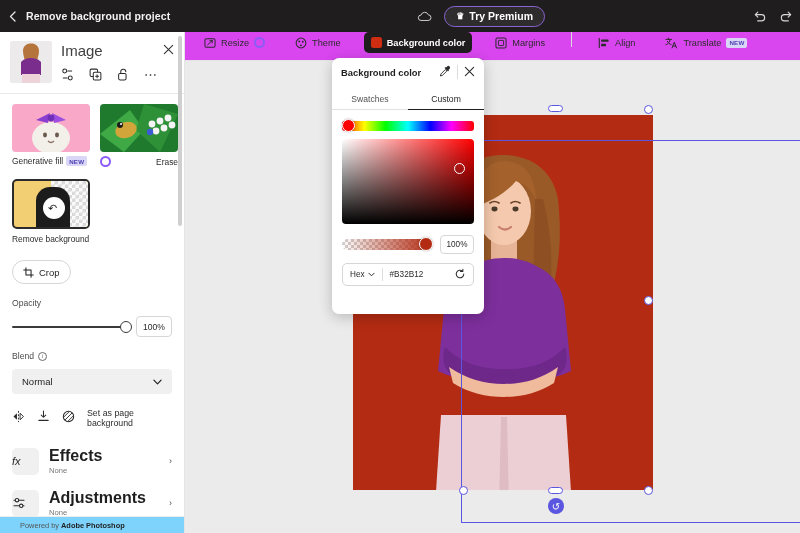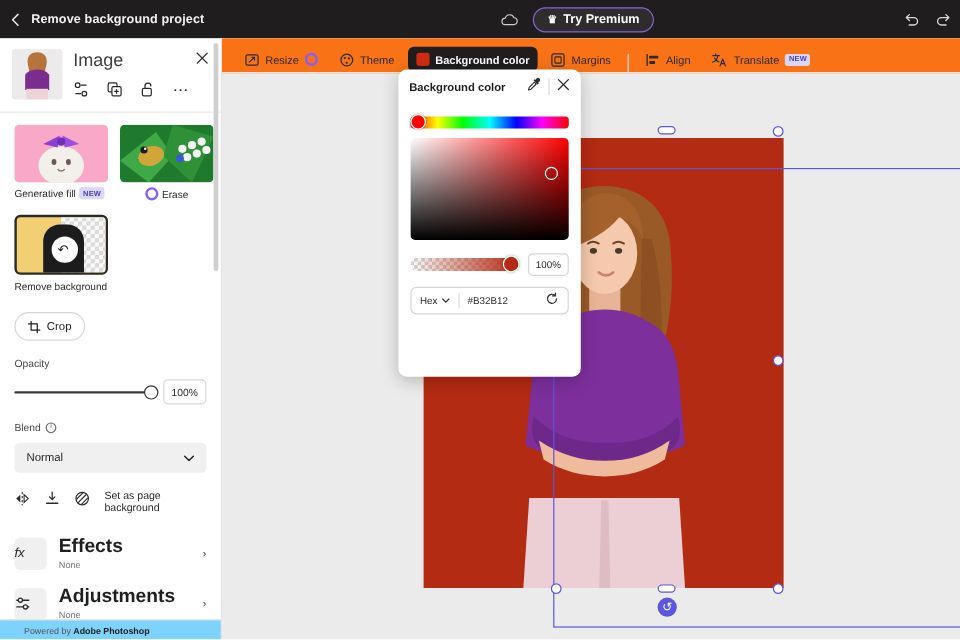--- a/index.html
+++ b/index.html
@@ -59,21 +59,21 @@
   .card { width: 78px; }
   .card-img {
     width: 78px; height: 48px; border-radius: 4px; overflow: hidden;
     position: relative; background: #ddd;
   }
   .card-cap { font-size: 8.4px; color: #2c2c2c; margin-top: 4px; display: flex; align-items: center; gap: 3px; }
   .badge-new {
     background: #d9d6f7; color: #4b3fb5; font-size: 6.2px; font-weight: bold;
     padding: 1.5px 3px; border-radius: 2px; letter-spacing: .2px;
   }
-  .erase-cap { justify-content: center; }
+  .erase-cap { justify-content: space-between; }
   .erase-ring {
     width: 11px; height: 11px; border-radius: 50%;
     border: 2.2px solid #8b5cf6; flex: none;
   }
 
   .card-sel-wrap { padding: 12px 10px 0 12px; }
   .card-sel {
     width: 78px; height: 50px; border-radius: 5px; border: 2px solid #2b2b2b;
     overflow: hidden; position: relative; background: #f3cf73;
   }
@@ -156,21 +156,21 @@
     background: #cfcfcf; border-radius: 2px;
   }
 
   
   .canvas-area {
     position: absolute; left: 185px; top: 32px; width: 615px; height: 501px;
     background: #ebebeb;
   }
   .toolbar {
     position: absolute; left: 0; top: 0; width: 615px; height: 29px;
-    background: #f97316; display: flex; align-items: flex-end; gap: 4px;
+    background: #d946ef; display: flex; align-items: flex-start; gap: 16px;
     padding-left: 12px; border-bottom: 1px solid #e4e4e4;
   }
   .tool {
     display: flex; align-items: center; gap: 5px; height: 21px;
     padding: 0 7px; border-radius: 5px; font-size: 9.2px; color: #2b2b2b;
   }
   .tool.active { background: #1f1d1d; color: #fff; font-weight: bold; }
   .tool .sw { width: 11px; height: 11px; border-radius: 2.5px; background: #cf2d12; }
   .tool .ring-p {
     width: 11px; height: 11px; border-radius: 50%; border: 2.2px solid #8b5cf6;
@@ -621,20 +621,24 @@
         </svg>
       </span>
       <span class="pop-sep"></span>
       <span>
         <svg width="11" height="11" viewBox="0 0 12 12" fill="none">
           <path d="M1.5 1.5 10.5 10.5M10.5 1.5 1.5 10.5" stroke="#2b2b2b" stroke-width="1.2" stroke-linecap="round"></path>
         </svg>
       </span>
     </div>
 
+    <div class="pop-tabs">
+      <div class="pop-tab">Swatches</div>
+      <div class="pop-tab on">Custom</div>
+    </div>
 
     <div class="hue">
       <div class="hue-knob"></div>
     </div>
 
     <div class="sv">
       <div class="sv-knob"></div>
     </div>
 
     <div class="op-row">

